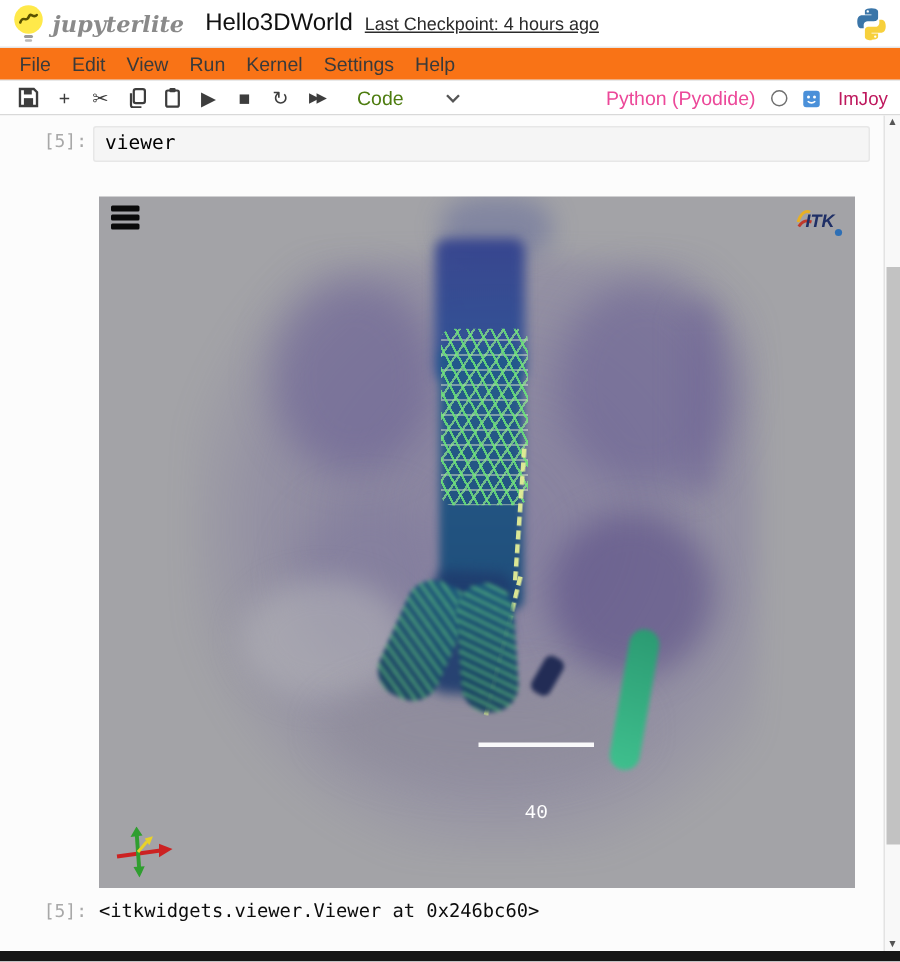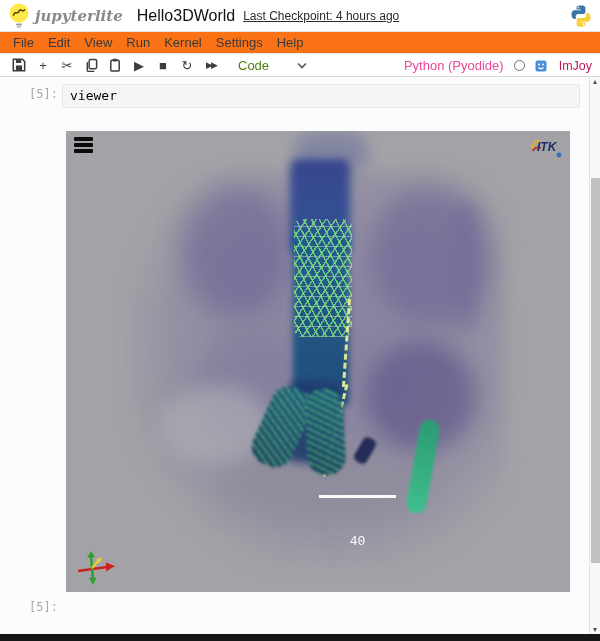--- a/index.html
+++ b/index.html
@@ -265,20 +265,21 @@
           <line x1="15" y1="3" x2="17" y2="31" stroke="#2f9e2f" stroke-width="2.6"></line>
           <polygon points="11,7 15,0 19,6" fill="#2f9e2f"></polygon>
           <polygon points="13,27 17,34 20.5,26.5" fill="#2f9e2f"></polygon>
           <line x1="16" y1="17" x2="22" y2="10" stroke="#e8d22a" stroke-width="2"></line>
           <polygon points="20.5,8 26,6.5 23.5,12.5" fill="#e8d22a"></polygon>
         </svg>
       </div>
     </div>
 
     <div class="prompt output-prompt">[5]:</div>
+    <div class="output-text">&lt;itkwidgets.viewer.Viewer at 0x246bc60&gt;</div>
   </div>
 
   <div class="scrollbar">
     <div class="sb-arrow sb-up">▲</div>
     <div class="sb-thumb"></div>
     <div class="sb-arrow sb-down">▼</div>
   </div>
 
   <div class="bottom-bar"></div>
 

